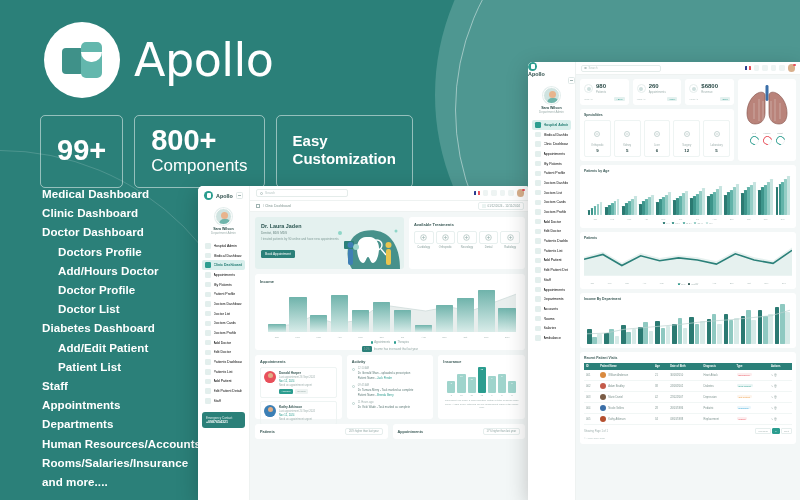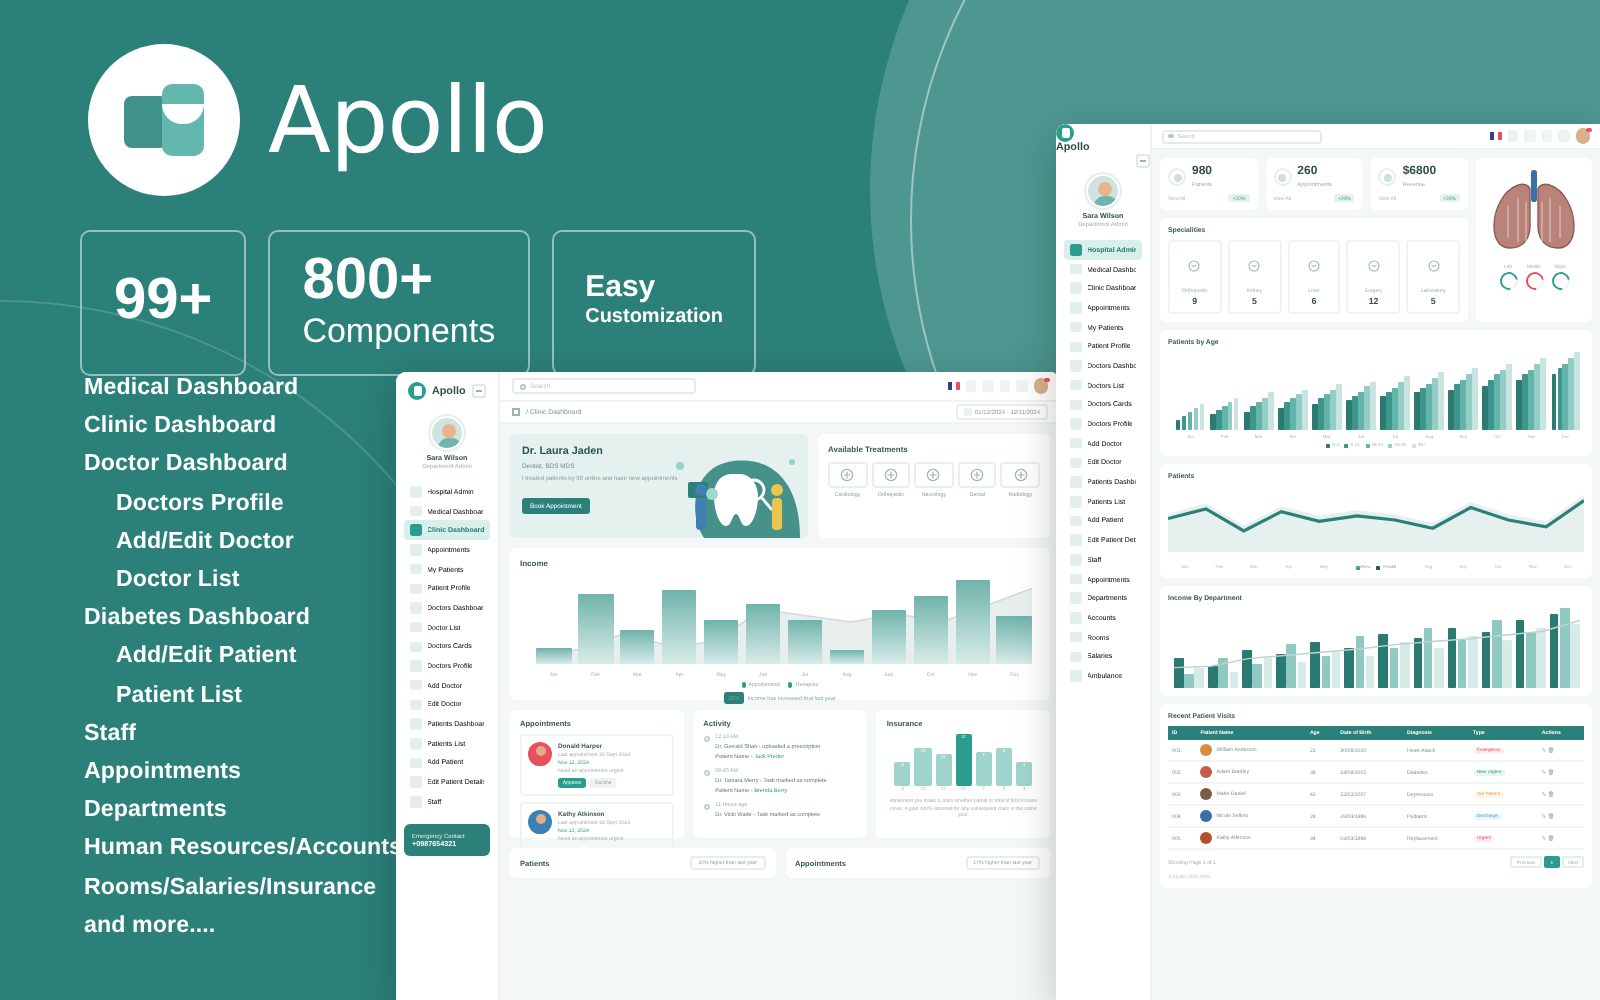--- a/index.html
+++ b/index.html
@@ -58,21 +58,21 @@
   .feature-row { position: absolute; left: 40px; top: 115px; display: flex; gap: 11px; }
   .feature-box {
     border: 1px solid rgba(255,255,255,0.5); border-radius: 5px;
     padding: 10px 16px 12px 16px; color: #fff; min-height: 62px;
     display: flex; flex-direction: column; justify-content: center;
   }
   .fb-big { font-size: 29px; font-weight: bold; line-height: 1.02; }
   .fb-small { font-size: 17px; line-height: 1.12; }
   .feature-box.easy { justify-content: center; }
   .fb-easy1 { font-size: 15px; font-weight: bold; line-height: 1.2; }
-  .fb-easy2 { font-size: 10px; font-weight: bold; line-height: 1.2; text-align: center; }
+  .fb-easy2 { font-size: 15px; font-weight: bold; line-height: 1.2; text-align: center; }
 
   
   .page-list { position: absolute; left: 42px; top: 184px; }
   .page-list li {
     list-style: none; color: #fff; font-size: 11.6px; font-weight: bold;
     line-height: 19.2px; letter-spacing: 0.05px; white-space: nowrap;
   }
   .page-list li.ind { padding-left: 16px; }
 
   
@@ -287,21 +287,22 @@
       <div class="fb-easy1">Easy</div>
       <div class="fb-easy2">Customization</div>
     </div>
   </div>
 
   <ul class="page-list" id="page-list">
       <li>Medical Dashboard</li>
       <li>Clinic Dashboard</li>
       <li>Doctor Dashboard</li>
       <li class="ind">Doctors Profile</li>
-      <li class="ind">Add/Edit Doctor</li>
+      <li class="ind">Add/Hours Doctor</li>
+      <li class="ind">Doctor Profile</li>
       <li class="ind">Doctor List</li>
       <li>Diabetes Dashboard</li>
       <li class="ind">Add/Edit Patient</li>
       <li class="ind">Patient List</li>
       <li>Staff</li>
       <li>Appointments</li>
       <li>Departments</li>
       <li>Human Resources/Accounts</li>
       <li>Rooms/Salaries/Insurance</li>
       <li>and more....</li>

